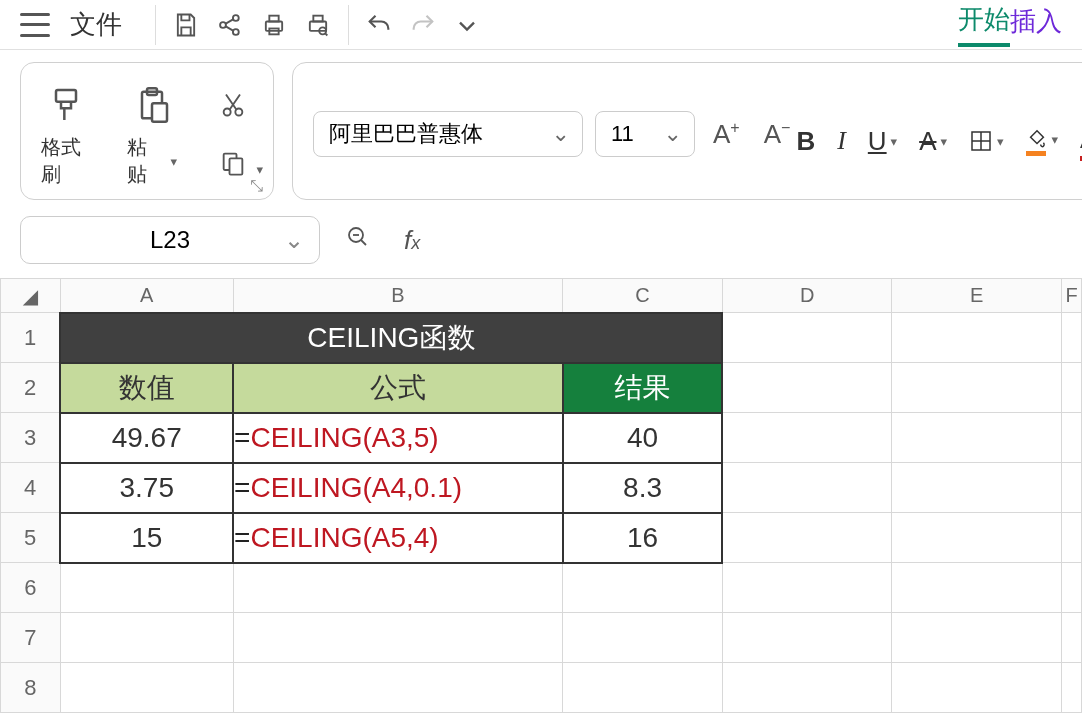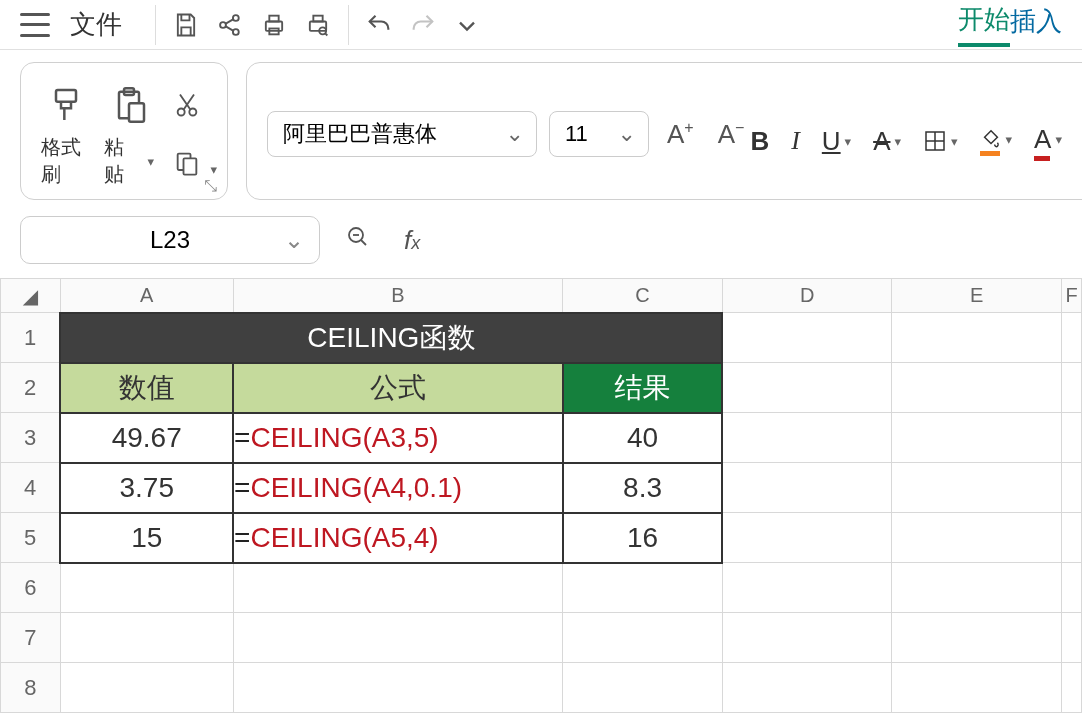--- a/index.html
+++ b/index.html
@@ -60,21 +60,21 @@
       color: #555;
     }
     .top-icon svg { width: 28px; height: 28px; }
     .top-tabs {
       margin-left: auto;
       display: flex;
       align-items: center;
     }
     .tab-item {
       font-size: 26px;
-      color: #0369a1;
+      color: #6d28d9;
       cursor: pointer;
       padding-bottom: 6px;
     }
     .tab-active {
       color: #0d8a6b;
       border-bottom: 4px solid #0d8a6b;
     }
     
     
     .ribbon {
@@ -83,21 +83,21 @@
       display: flex;
       gap: 18px;
     }
     .ribbon-group {
       border: 1px solid #d0d0d0;
       border-radius: 14px;
       padding: 10px 20px 4px 20px;
       position: relative;
       display: flex;
       align-items: center;
-      gap: 13px;
+      gap: 36px;
     }
     .ribbon-group.grow { flex: 1; }
     .group-expand {
       position: absolute;
       bottom: 4px;
       right: 10px;
       color: #888;
       font-size: 16px;
       cursor: pointer;
     }

